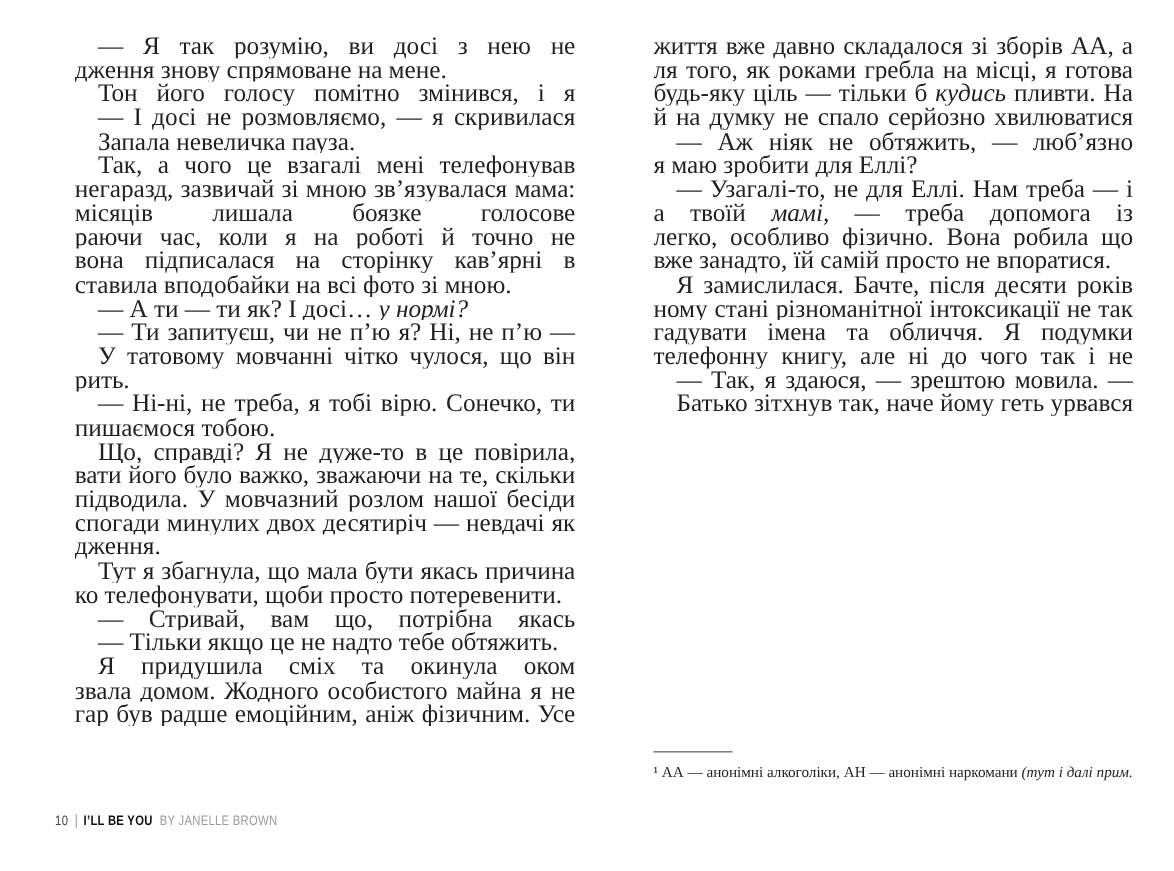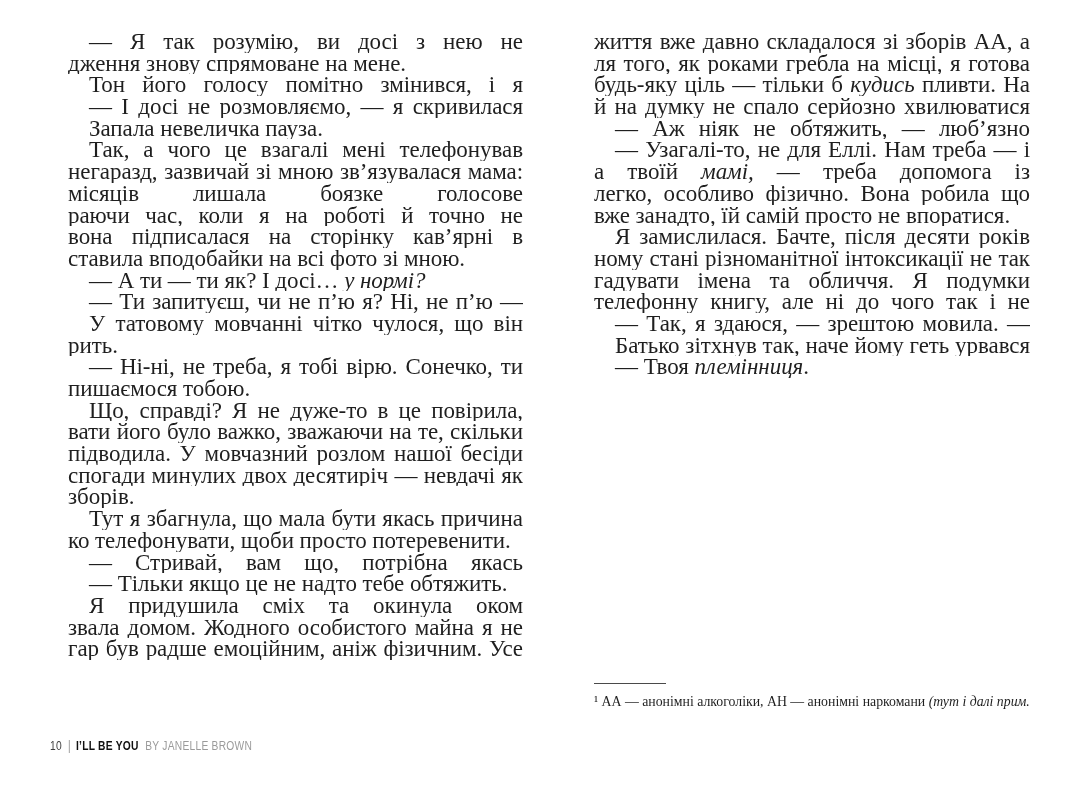--- a/index.html
+++ b/index.html
@@ -76,21 +76,21 @@
       </div>
       <div class="paragraph">
         <div class="line para-start">— Ні-ні, не треба, я тобі вірю. Сонечко, ти молодець. Ми</div>
         <div class="line para-end">пишаємося тобою.</div>
       </div>
       <div class="paragraph">
         <div class="line para-start">Що, справді? Я не дуже-то в це повірила, але й звинувачу-</div>
         <div class="line">вати його було важко, зважаючи на те, скільки разів я вже їх</div>
         <div class="line">підводила. У мовчазний розлом нашої бесіди ринули гіркі</div>
         <div class="line">спогади минулих двох десятиріч — невдачі як дітей, так і ба-</div>
-        <div class="line para-end">зборів.</div>
+        <div class="line para-end">дження.</div>
       </div>
       <div class="paragraph">
         <div class="line para-start">Тут я збагнула, що мала бути якась причина — не міг бать-</div>
         <div class="line para-end">ко телефонувати, щоби просто потеревенити.</div>
       </div>
       <div class="paragraph">
         <div class="line para-end para-start">— Стривай, вам що, потрібна якась <i>допомога?</i></div>
       </div>
       <div class="paragraph">
         <div class="line para-end para-start">— Тільки якщо це не надто тебе обтяжить.</div>
@@ -110,42 +110,40 @@
         </div>
     </div>
   <div class="paragraph">
         <div class="line">життя вже давно складалося зі зборів АА, а іноді й АН¹. Піс-</div>
         <div class="line">ля того, як роками гребла на місці, я готова була хапатися за</div>
         <div class="line">будь-яку ціль — тільки б <i>кудись</i> пливти. На той момент мені</div>
         <div class="line para-end">й на думку не спало серйозно хвилюватися за сестру.</div>
       </div>
       <div class="paragraph">
         <div class="line para-start">— Аж ніяк не обтяжить, — люб’язно відповіла я. — То що</div>
+        <div class="line para-end">я маю зробити для Еллі?</div>
       </div>
       <div class="paragraph">
         <div class="line para-start">— Узагалі-то, не для Еллі. Нам треба — і радше не нам,</div>
         <div class="line">а твоїй <i>мамі,</i> — треба допомога із Шарлоттою. Мамі дуже не-</div>
         <div class="line">легко, особливо фізично. Вона робила що могла, але наразі це</div>
         <div class="line para-end">вже занадто, їй самій просто не впоратися.</div>
       </div>
       <div class="paragraph">
         <div class="line para-start">Я замислилася. Бачте, після десяти років у майже постій-</div>
         <div class="line">ному стані різноманітної інтоксикації не так вже й легко при-</div>
         <div class="line">гадувати імена та обличчя. Я подумки погортала свою уявну</div>
         <div class="line para-end">телефонну книгу, але ні до чого так і не дійшла.</div>
       </div>
       <div class="paragraph">
         <div class="line para-end para-start">— Так, я здаюся, — зрештою мовила. — Хто така Шарлотта?</div>
       </div>
       <div class="paragraph">
         <div class="line para-end para-start">Батько зітхнув так, наче йому геть урвався терпець.</div>
       </div>
-      <div class="paragraph">
-        <div class="line para-end para-start">— Твоя <i>племінниця</i>.</div>
-      </div>
     </div>
 
   <div id="footer">
     <span class="footer-num">10</span>
     <span class="footer-bar"></span>
     <span class="footer-title">I’LL BE YOU</span>
     <span class="footer-author">BY JANELLE BROWN</span>
   </div>
 
 </div>

